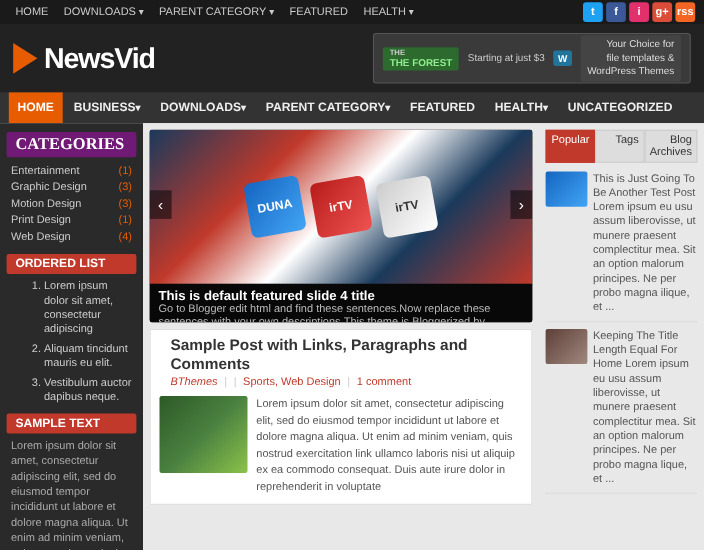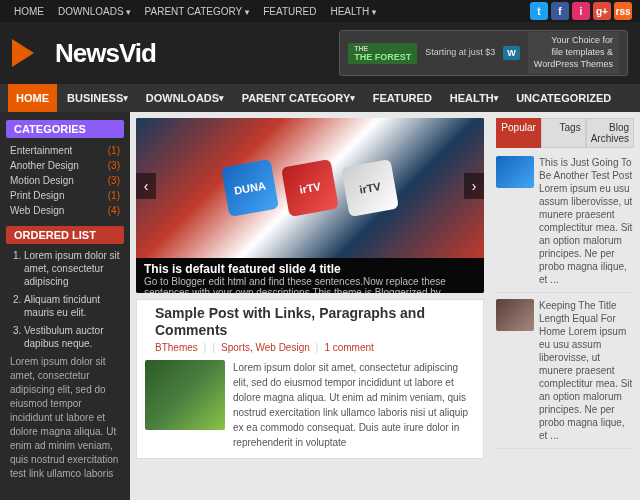--- a/index.html
+++ b/index.html
@@ -8,49 +8,49 @@
     
     .top-nav { background: #1a1a1a; display: flex; align-items: center; justify-content: space-between; padding: 0 8px; height: 22px; }
     .top-nav-links { display: flex; gap: 2px; }
     .top-nav-link { color: #ccc; font-size: 10px; padding: 2px 6px; text-decoration: none; cursor: pointer; }
     .top-nav-link.has-arrow::after { content: ' ▾'; font-size: 9px; }
     .social-icons { display: flex; gap: 3px; }
     .social-icon { width: 18px; height: 18px; border-radius: 3px; display: flex; align-items: center; justify-content: center; font-size: 10px; font-weight: bold; color: white; cursor: pointer; }
 
     
     .header { background: #222; display: flex; align-items: center; padding: 8px 12px; height: 62px; justify-content: space-between; }
-    .logo { display: flex; align-items: center; gap: 21px; }
+    .logo { display: flex; align-items: center; gap: 6px; }
     .logo-icon { width: 0; height: 0; border-top: 14px solid transparent; border-bottom: 14px solid transparent; border-left: 22px solid #e85c00; }
     .logo-text { color: #fff; font-size: 26px; font-weight: bold; letter-spacing: -1px; }
     .header-banner { background: #3a3a3a; border: 1px solid #555; padding: 4px 8px; display: flex; align-items: center; gap: 8px; height: 46px; border-radius: 3px; }
     .forest-logo { background: #2d6a2d; color: #90ee90; font-size: 11px; font-weight: bold; padding: 2px 6px; border-radius: 2px; }
     .banner-text { font-size: 9px; color: #ccc; line-height: 1.3; }
     .banner-wp { background: #21759b; color: white; font-size: 9px; padding: 2px 4px; border-radius: 2px; font-weight: bold; }
     .banner-right { font-size: 9px; color: #ddd; text-align: right; line-height: 1.3; background: #444; padding: 3px 6px; border-radius: 2px; }
 
     
     .main-nav { background: #333; display: flex; align-items: center; padding: 0 8px; height: 28px; gap: 2px; }
     .nav-item { color: #eee; font-size: 11px; padding: 0 8px; height: 28px; display: flex; align-items: center; cursor: pointer; text-transform: uppercase; font-weight: bold; }
     .nav-item.active { background: #e85c00; color: white; }
     .nav-item.has-arrow::after { content: ' ▾'; font-size: 9px; }
 
     
     .content-area { display: flex; background: #f0f0f0; height: 388px; }
 
     
     .left-sidebar { width: 130px; background: #2a2a2a; padding: 8px 6px; flex-shrink: 0; overflow: hidden; }
-    .sidebar-section-title { background: #8b5cf6; color: white; font-size: 11px; font-weight: bold; padding: 3px 8px; margin-bottom: 5px; text-transform: uppercase; border-radius: 2px; }
+    .sidebar-section-title { background: #701a75; color: white; font-size: 15px; font-weight: bold; padding: 3px 8px; margin-bottom: 5px; text-transform: uppercase; border-radius: 2px; font-family: Liberation Serif, serif; }
     .sidebar-cat-item { color: #ccc; font-size: 10px; padding: 2px 4px; cursor: pointer; display: flex; justify-content: space-between; }
     .cat-count { color: #e85c00; }
     .sidebar-divider { height: 8px; }
 
     .ordered-list-title { background: #c0392b; color: white; font-size: 11px; font-weight: bold; padding: 3px 8px; margin-bottom: 5px; text-transform: uppercase; border-radius: 2px; }
     .ordered-list { padding: 0 4px; }
     .ordered-list ol { padding-left: 14px; color: #ccc; font-size: 10px; }
-    .ordered-list li { margin-bottom: 5px; line-height: 1.3; }
+    .ordered-list li { margin-bottom: 5px; line-height: 1.3; margin-left: 16px; }
 
     .sample-text-title { background: #c0392b; color: white; font-size: 11px; font-weight: bold; padding: 3px 8px; margin-bottom: 5px; text-transform: uppercase; border-radius: 2px; margin-top: 8px; }
     .sample-text-content { color: #aaa; font-size: 10px; padding: 0 4px; line-height: 1.4; }
 
     
     .main-content { flex: 1; padding: 6px; overflow: hidden; background: #e8e8e8; }
     
     
     .slider { position: relative; background: #222; height: 175px; margin-bottom: 6px; overflow: hidden; border-radius: 2px; }
     .slider-image { width: 100%; height: 140px; background: linear-gradient(135deg, #1a3a5c 0%, #c0392b 30%, #fff 50%, #1a3a5c 70%, #c0392b 100%); display: flex; align-items: center; justify-content: center; overflow: hidden; }
@@ -64,21 +64,21 @@
     .slider-caption-desc { color: #bbb; font-size: 10px; }
     .slider-arrow { position: absolute; top: 55px; width: 20px; height: 26px; background: rgba(0,0,0,0.5); color: white; display: flex; align-items: center; justify-content: center; cursor: pointer; font-size: 14px; }
     .slider-arrow.left { left: 0; }
     .slider-arrow.right { right: 0; }
 
     
     .featured-post { background: white; border: 1px solid #ddd; margin-bottom: 6px; padding: 0; }
     .featured-post-header { padding: 5px 18px 2px; }
     .featured-post-title { font-size: 14px; font-weight: bold; color: #333; line-height: 1.2; margin-bottom: 3px; }
     .post-meta { display: flex; gap: 6px; align-items: center; font-size: 10px; color: #888; margin-bottom: 5px; }
-    .post-meta-author { color: #c0392b; cursor: pointer; }
+    .post-meta-author { color: #c0392b; cursor: pointer; font-style: italic; }
     .post-meta-cat { color: #c0392b; cursor: pointer; }
     .post-meta-sep { color: #ccc; }
     .featured-post-body { display: flex; gap: 8px; padding: 0 8px 8px; }
     .featured-post-thumb { width: 80px; height: 70px; background: linear-gradient(135deg, #2d5a27, #4a8040, #8bc34a); flex-shrink: 0; border-radius: 2px; }
     .featured-post-text { font-size: 10px; color: #555; line-height: 1.5; }
 
     
     .right-sidebar { width: 150px; background: #e8e8e8; padding: 6px; flex-shrink: 0; overflow: hidden; }
     .search-box { display: flex; margin-bottom: 8px; }
     .search-input { flex: 1; border: 1px solid #ccc; padding: 3px 5px; font-size: 10px; height: 22px; }
@@ -147,21 +147,21 @@
 
 <div class="content-area">
 
   <div class="left-sidebar">
     <div class="sidebar-section-title">CATEGORIES</div>
     <div class="sidebar-cat-item">
       <span>Entertainment</span>
       <span class="cat-count">(1)</span>
     </div>
     <div class="sidebar-cat-item">
-      <span>Another Design</span>
+      <span>Graphic Design</span>
       <span class="cat-count">(3)</span>
     </div>
     <div class="sidebar-cat-item">
       <span>Motion Design</span>
       <span class="cat-count">(3)</span>
     </div>
     <div class="sidebar-cat-item">
       <span>Print Design</span>
       <span class="cat-count">(1)</span>
     </div>
@@ -173,20 +173,21 @@
     <div class="sidebar-divider"></div>
     <div class="ordered-list-title">ORDERED LIST</div>
     <div class="ordered-list">
       <ol>
         <li>Lorem ipsum dolor sit amet, consectetur adipiscing</li>
         <li>Aliquam tincidunt mauris eu elit.</li>
         <li>Vestibulum auctor dapibus neque.</li>
       </ol>
     </div>
 
+    <div class="sample-text-title">SAMPLE TEXT</div>
     <div class="sample-text-content">Lorem ipsum dolor sit amet, consectetur adipiscing elit, sed do eiusmod tempor incididunt ut labore et dolore magna aliqua. Ut enim ad minim veniam, quis nostrud exercitation test link ullamco laboris</div>
   </div>
 
   <div class="main-content">
 
     <div class="slider">
       <div class="slider-image">
         <div class="slider-cubes">
           <div class="cube blue">DUNA</div>
           <div class="cube red">irTV</div>

